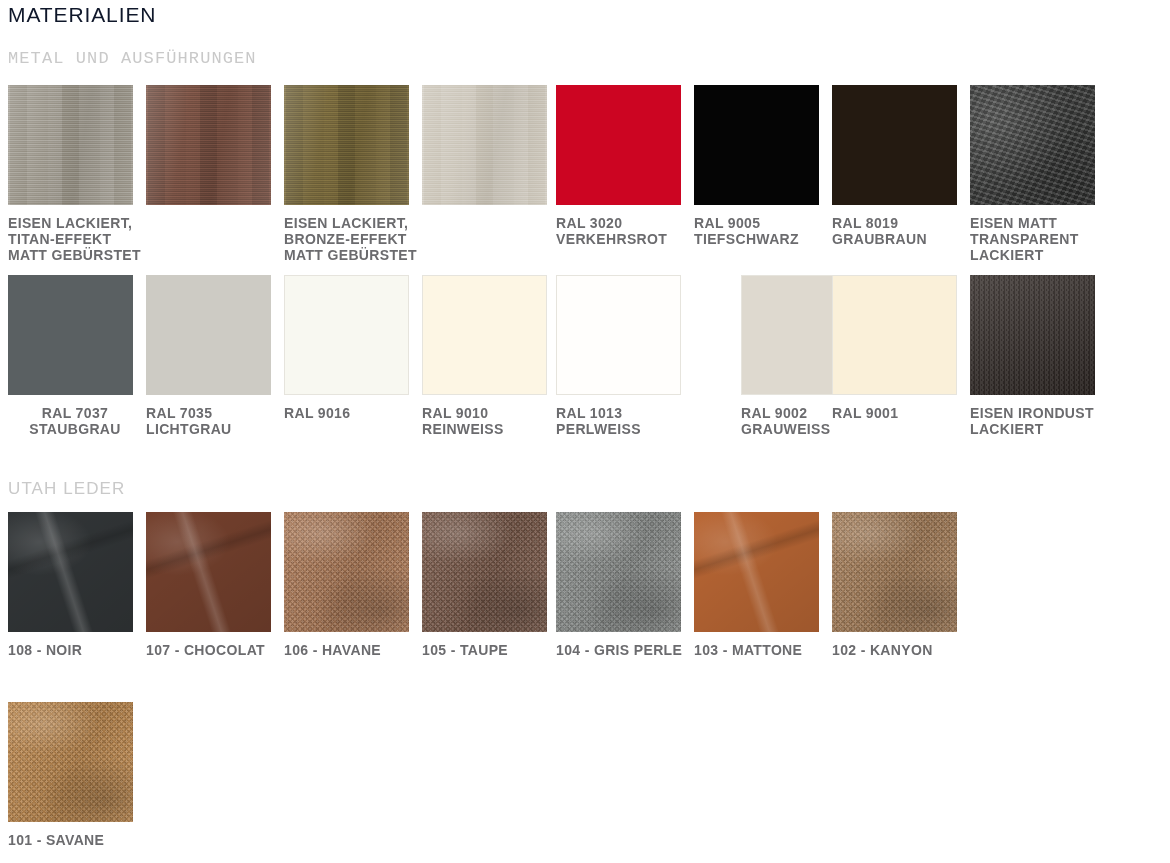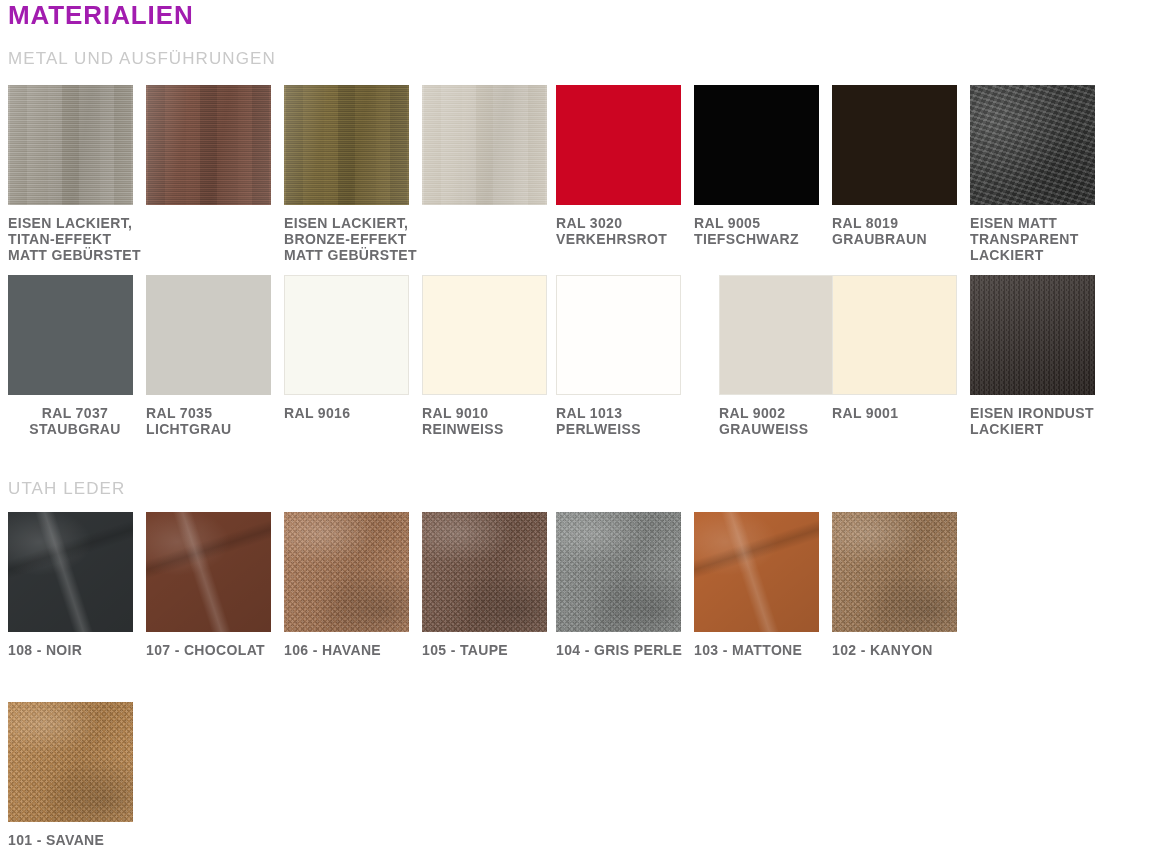--- a/index.html
+++ b/index.html
@@ -16,38 +16,38 @@
     color: #6b6b6e;
     overflow: hidden;
     position: relative;
   }
 
   
   .page-title {
     position: absolute;
     left: 8px;
     top: 2px;
-    font-size: 26px;
-    font-weight: bold;
+    font-size: 21px;
+    font-weight: normal;
     letter-spacing: 0.9px;
-    color: #a21caf;
+    color: #0f172a;
     text-transform: uppercase;
     line-height: 26px;
   }
   .section-title {
     position: absolute;
     left: 8px;
     font-size: 17px;
     font-weight: normal;
     letter-spacing: 1.1px;
     color: #c9c9c9;
     text-transform: uppercase;
     line-height: 22px;
   }
-  #metal-section-title { top: 48px; }
+  #metal-section-title { top: 48px; font-family: Liberation Mono, monospace; }
   #leather-section-title { top: 478px; }
 
   
   .swatch-row {
     position: absolute;
     left: 0;
     width: 1170px;
     height: 0;
   }
   .swatch {
@@ -248,21 +248,21 @@
         <div class="swatch-label">RAL 9016</div>
       </div>
       <div class="swatch" style="left: 422px;">
         <div class="swatch-chip bordered" style="background-color: rgb(253, 246, 228);"></div>
         <div class="swatch-label">RAL 9010 REINWEISS</div>
       </div>
       <div class="swatch" style="left: 556px;">
         <div class="swatch-chip bordered" style="background-color: rgb(255, 254, 252);"></div>
         <div class="swatch-label">RAL 1013 PERLWEISS</div>
       </div>
-      <div class="swatch" style="left: 672px; padding-left: 47px;">
+      <div class="swatch" style="left: 694px; padding-left: 47px;">
         <div class="swatch-chip bordered" style="background-color: rgb(222, 217, 207);"></div>
         <div class="swatch-label">RAL 9002 GRAUWEISS</div>
       </div>
       <div class="swatch" style="left: 832px;">
         <div class="swatch-chip bordered" style="background-color: rgb(250, 240, 217);"></div>
         <div class="swatch-label">RAL 9001</div>
       </div>
       <div class="swatch" style="left: 970px;">
         <div class="swatch-chip tex-speckle" style="background-color: rgb(51, 44, 40);"></div>
         <div class="swatch-label">EISEN IRONDUST LACKIERT</div>

